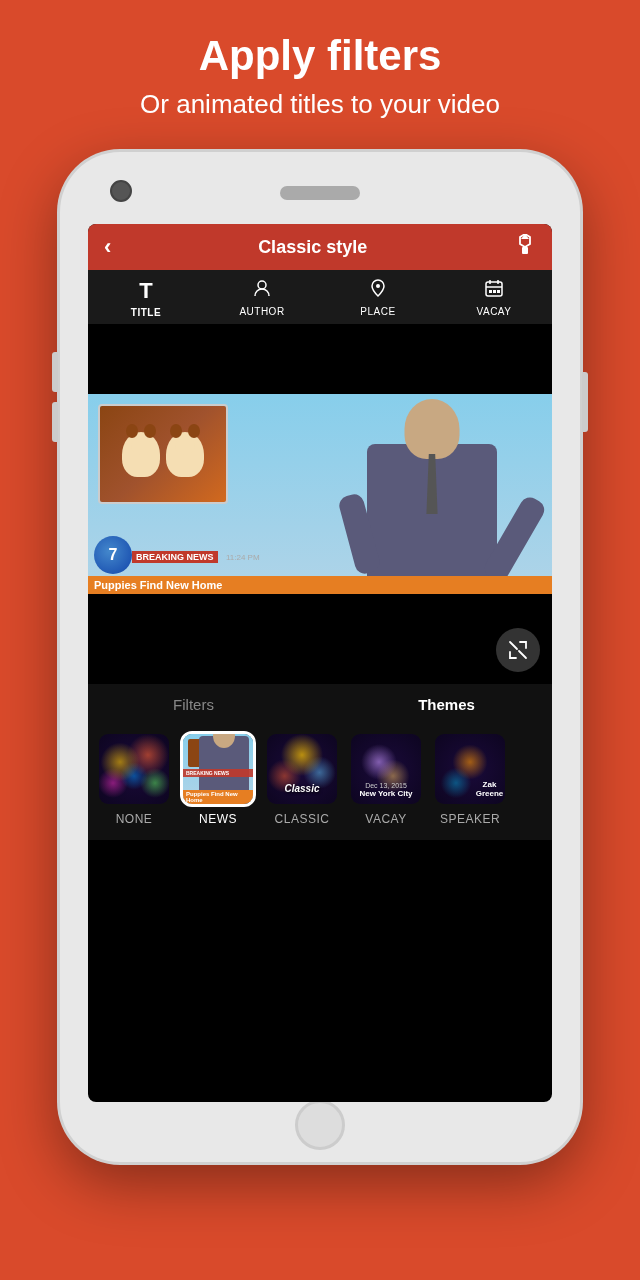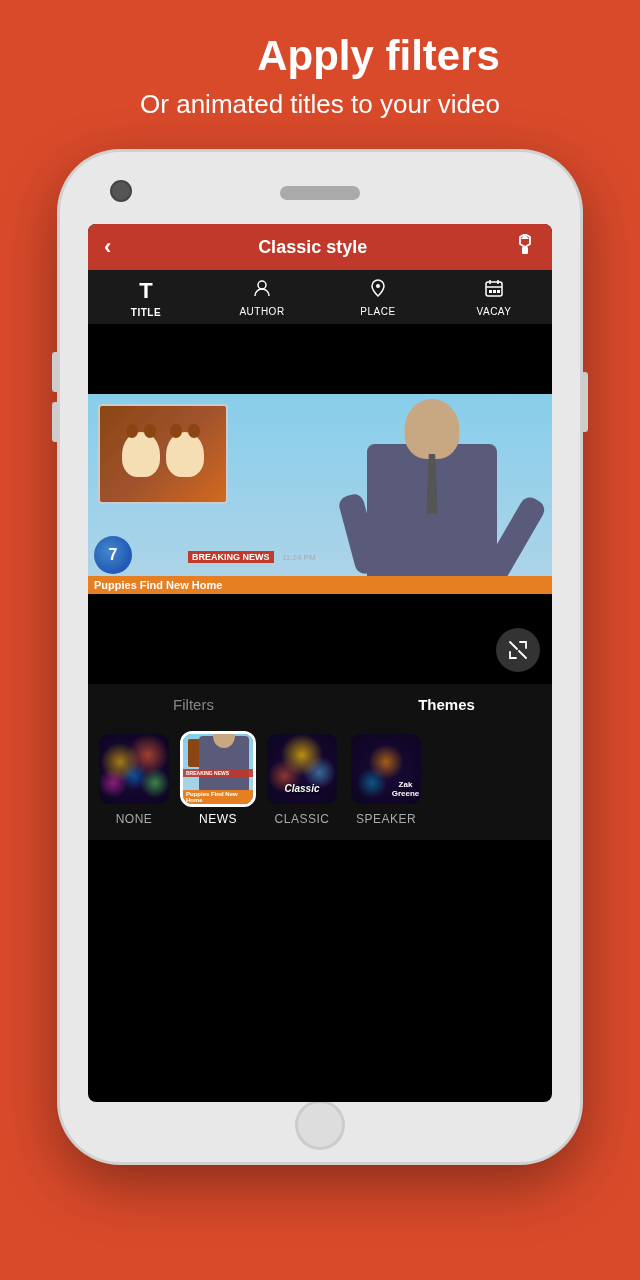--- a/index.html
+++ b/index.html
@@ -8,21 +8,21 @@
       height: 1280px;
       background-color: #d94a2b;
       font-family: -apple-system, BlinkMacSystemFont, 'Helvetica Neue', Arial, sans-serif;
       overflow: hidden;
       display: flex;
       flex-direction: column;
       align-items: center;
     }
 
     .header-text {
-      text-align: right;
+      text-align: center;
       padding: 32px 20px 20px;
       color: white;
     }
     .header-title {
       font-size: 42px;
       font-weight: 800;
       line-height: 1.15;
     }
     .header-subtitle {
       font-size: 26px;
@@ -339,22 +339,21 @@
       display: flex;
       align-items: center;
       justify-content: center;
       color: white;
       font-size: 16px;
       font-weight: bold;
       flex-shrink: 0;
     }
     .news-content {
       flex: 1;
-      margin-left: 8px;
-      padding-left: 48px;
+      margin-left: 0;
     }
     .breaking-news-label {
       background: #c0392b;
       color: white;
       font-size: 9px;
       font-weight: bold;
       padding: 1px 4px;
       display: inline-block;
     }
     .breaking-news-time {
@@ -780,20 +779,32 @@
             <div class="filter-img-inner thumb-classic">
               <div class="classic-sparks"></div>
               <div class="classic-text-overlay">
                 <div class="classic-text-str">Classic</div>
               </div>
             </div>
           </div>
           <span class="filter-label">CLASSIC</span>
         </div>
 
+        <div class="filter-thumb">
+          <div class="filter-img">
+            <div class="filter-img-inner thumb-vacay">
+              <div class="vacay-sparks"></div>
+              <div class="vacay-text-overlay">
+                <div class="vacay-date">Dec 13, 2015</div>
+                <div class="vacay-loc">New York City</div>
+              </div>
+            </div>
+          </div>
+          <span class="filter-label">VACAY</span>
+        </div>
 
         <div class="filter-thumb">
           <div class="filter-img">
             <div class="filter-img-inner thumb-speaker">
               <div class="speaker-sparks"></div>
               <div class="speaker-name">Zak Greene</div>
             </div>
           </div>
           <span class="filter-label">SPEAKER</span>
         </div>

